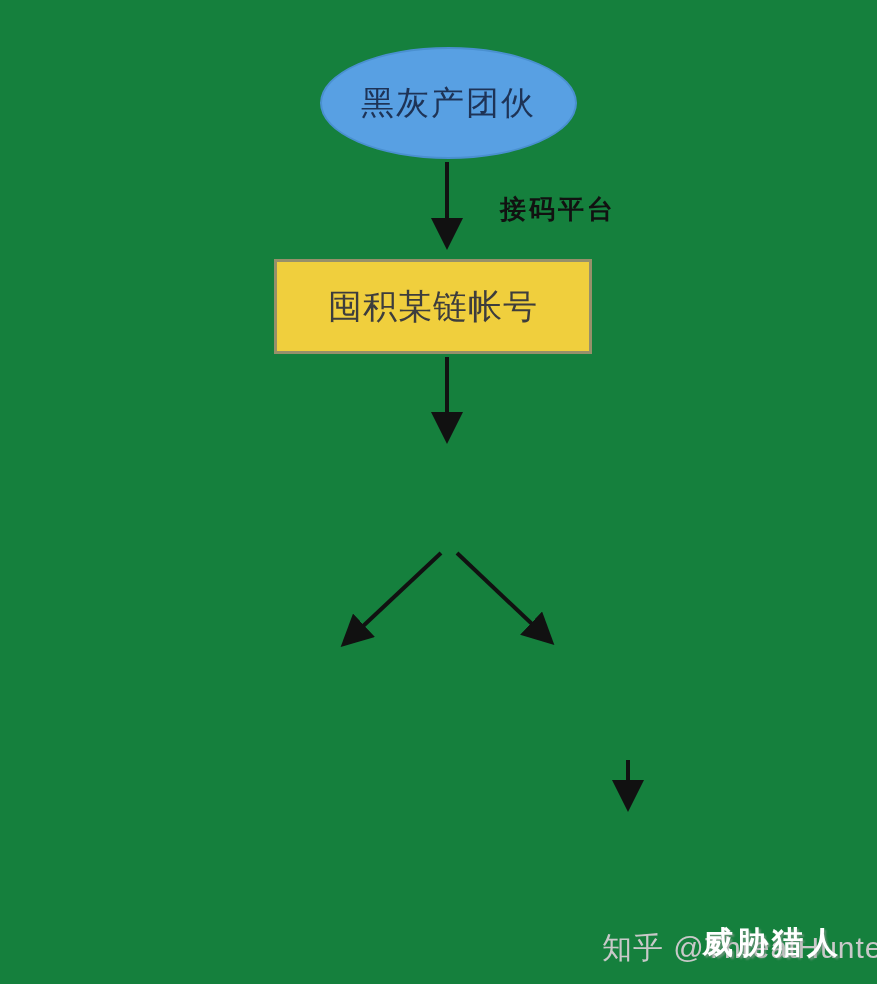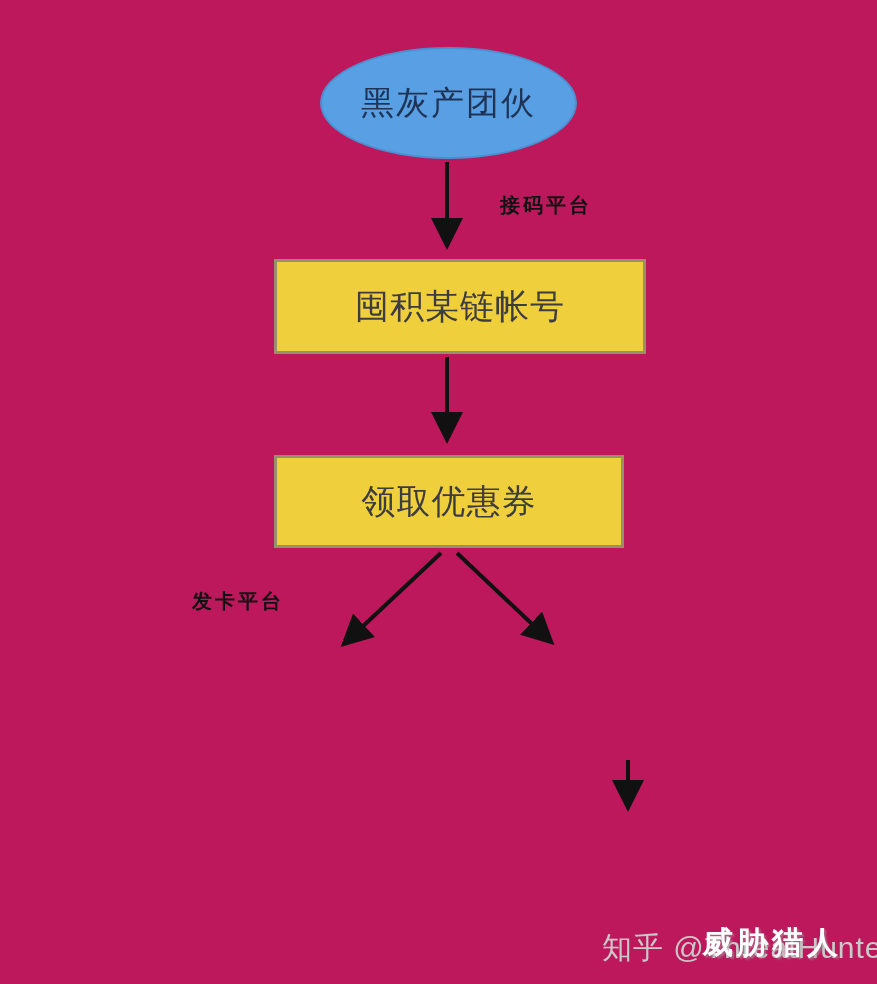--- a/index.html
+++ b/index.html
@@ -13,21 +13,21 @@
     --ellipse-text: #1e3356;
     --watermark-color: #c9c9c9;
     --overlay-color: #ffffff;
   }
   * { margin: 0; padding: 0; box-sizing: border-box; }
   html, body { background: #ffffff; }
   .canvas {
     position: relative;
     width: 877px;
     height: 984px;
-    background: #be185d;
+    background: #15803d;
     font-family: "Liberation Sans", "DejaVu Sans", sans-serif;
     overflow: hidden;
   }
   .edges-svg {
     position: absolute;
     left: 0; top: 0;
     width: 877px; height: 984px;
     pointer-events: none;
   }
   .start-ellipse {
@@ -48,28 +48,28 @@
     position: absolute;
     background: var(--node-fill);
     border: 3px solid var(--node-border);
     display: flex;
     align-items: center;
     justify-content: center;
     font-size: 34px;
     color: var(--node-text);
     letter-spacing: 1px;
   }
-  .node-hoard  { left: 274px; top: 259px; width: 372px; height: 95px; }
+  .node-hoard  { left: 274px; top: 259px; width: 318px; height: 95px; }
   .node-coupon { left: 274px; top: 455px; width: 350px; height: 93px; }
   .node-resell { left: 88px;  top: 663px; width: 346px; height: 93px; }
   .node-buy    { left: 456px; top: 663px; width: 345px; height: 93px; }
   .node-flip   { left: 457px; top: 823px; width: 345px; height: 92px; }
   .edge-label {
     position: absolute;
-    font-size: 20px;
+    font-size: 26px;
     font-weight: bold;
     color: var(--edge-label-color);
     letter-spacing: 3px;
     white-space: nowrap;
   }
   .label-sms  { left: 500px; top: 192px; }
   .label-card { left: 192px; top: 588px; }
   .watermark {
     position: absolute;
     left: 602px; top: 928px;
@@ -115,25 +115,21 @@
   <div class="start-ellipse">
     <span>黑灰产团伙</span>
   </div>
 
   <div class="edge-label label-sms">接码平台</div>
 
   <div class="node node-hoard">
     <span>囤积某链帐号</span>
   </div>
 
-  <div class="node node-coupon">
-    <span>领取优惠券</span>
-  </div>
 
-  <div class="edge-label label-card">发卡平台</div>
 
 
 
 
   <div class="watermark">知乎 @ThreatHunter</div>
 
   <div class="watermark-overlay">威胁猎人</div>
 
 </div>
 

